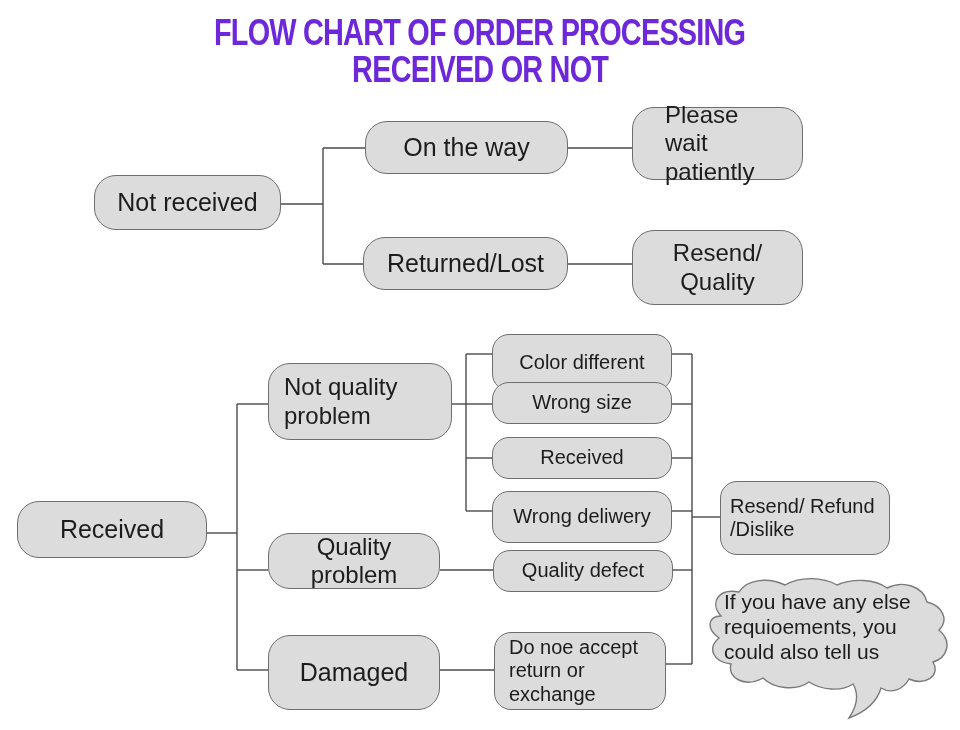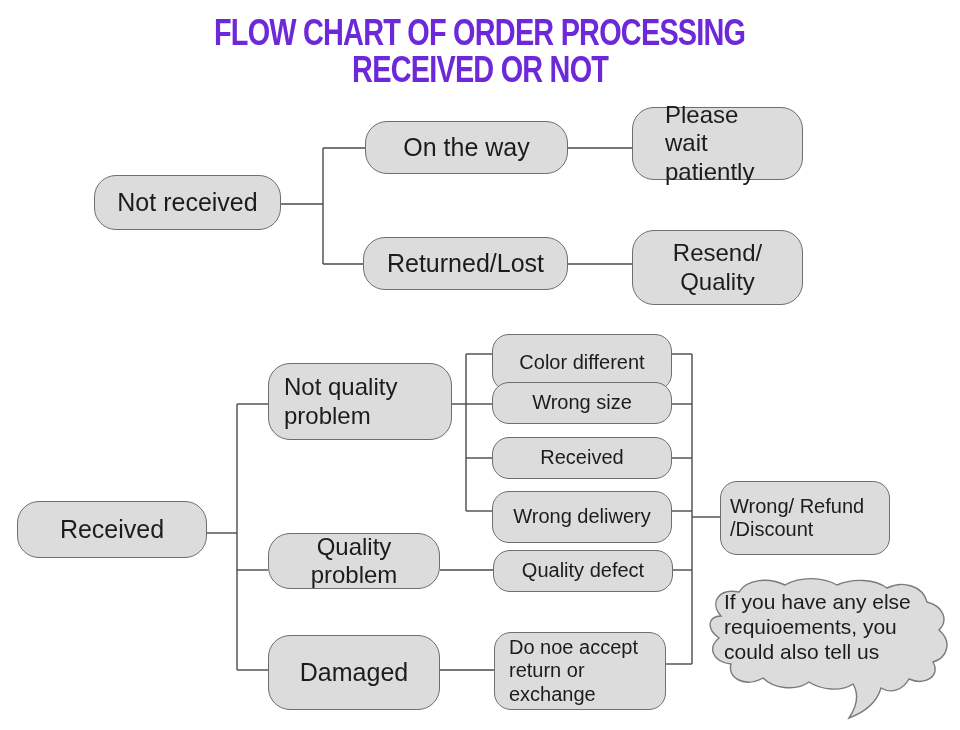--- a/index.html
+++ b/index.html
@@ -133,21 +133,21 @@
   <div class="node center r17 f20" style="left:492px; top:382px; width:180px; height:42px;">Wrong size</div>
 
   <div class="node center r17 f20" style="left:492px; top:437px; width:180px; height:42px;">Received</div>
 
   <div class="node center r17 f20" style="left:492px; top:491px; width:180px; height:52px; padding:4px 6px;">Wrong deliwery</div>
 
   <div class="node center r17 f20" style="left:493px; top:550px; width:180px; height:42px;">Quality defect</div>
 
   <div class="node left r17 f20" style="left:494px; top:632px; width:172px; height:78px; padding:4px 8px 4px 14px;">Do noe accept return or exchange</div>
 
-  <div class="node left r17 f20" style="left:720px; top:481px; width:170px; height:74px; padding:4px 4px 4px 9px;">Wrong/ Refund /Discount</div>
+  <div class="node left r17 f20" style="left:720px; top:481px; width:170px; height:74px; padding:4px 4px 4px 9px;">Resend/ Refund /Dislike</div>
 
   <svg id="bubble-svg" viewBox="0 0 255 152" xmlns="http://www.w3.org/2000/svg" aria-hidden="true">
     <path d="M 22,40
              C 10,26 20,12 40,16
              C 48,3 70,1 86,9
              C 102,0 124,1 138,9
              C 154,2 176,3 188,12
              C 204,4 224,10 228,26
              C 244,30 250,44 240,54
              C 254,66 248,82 234,86

